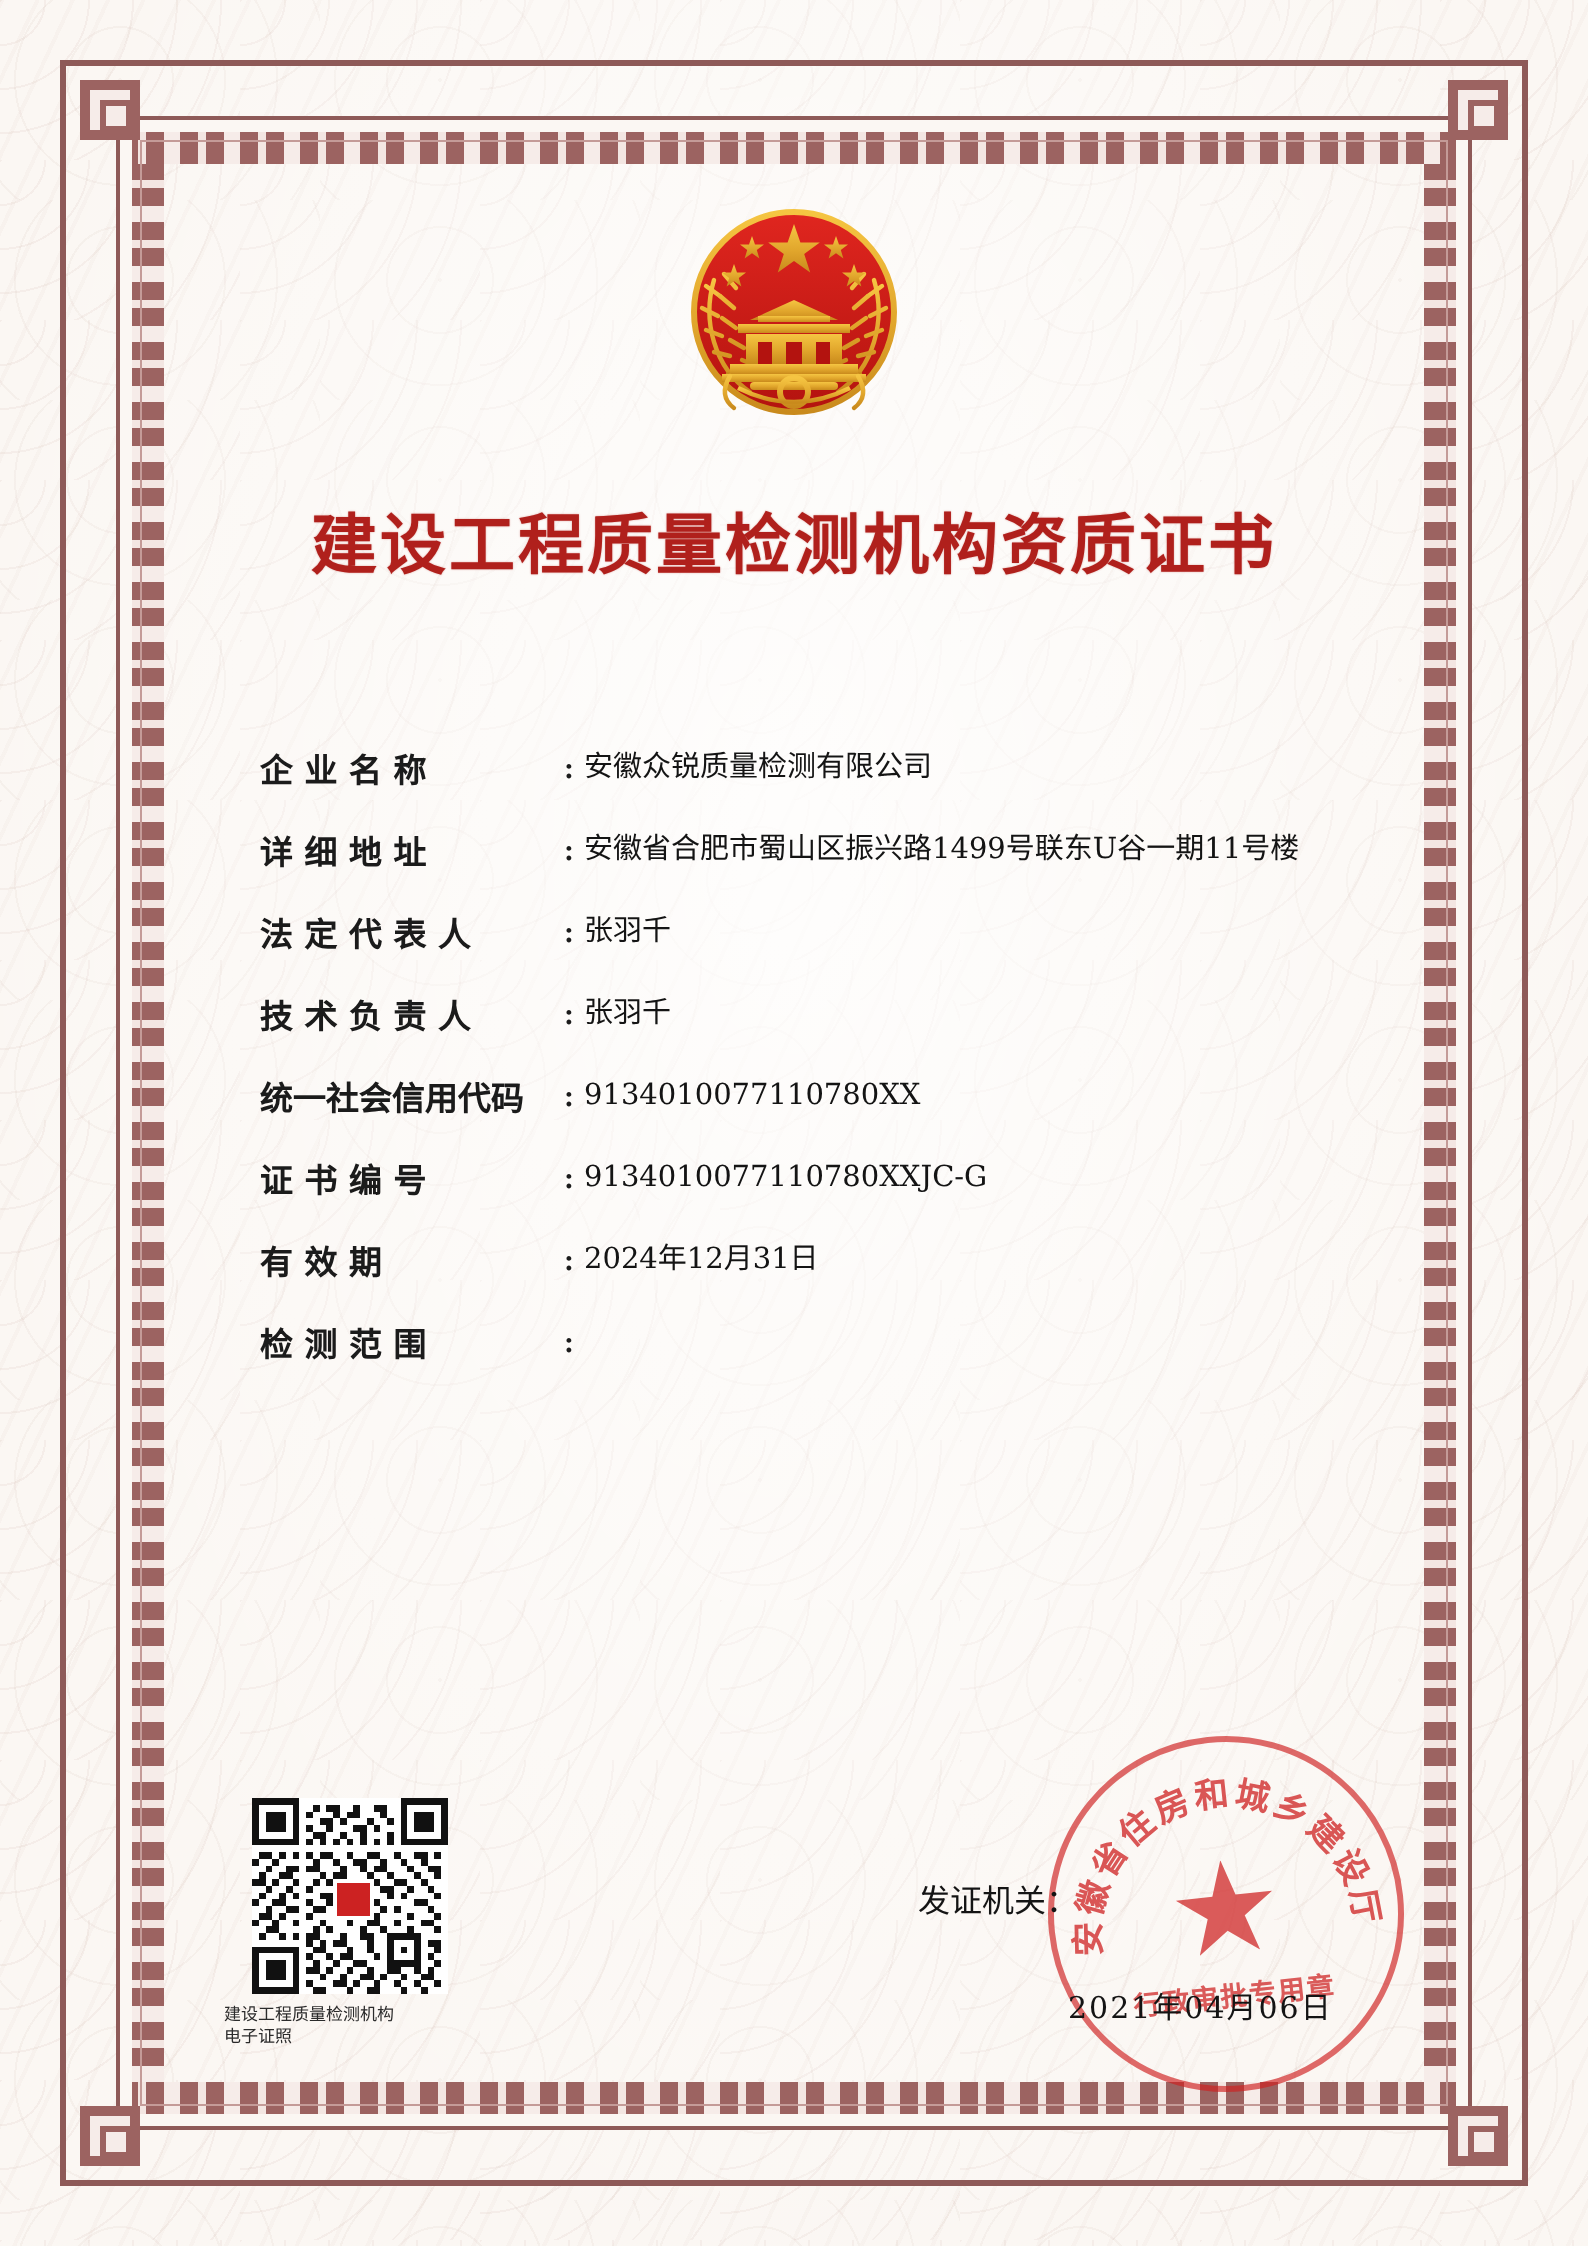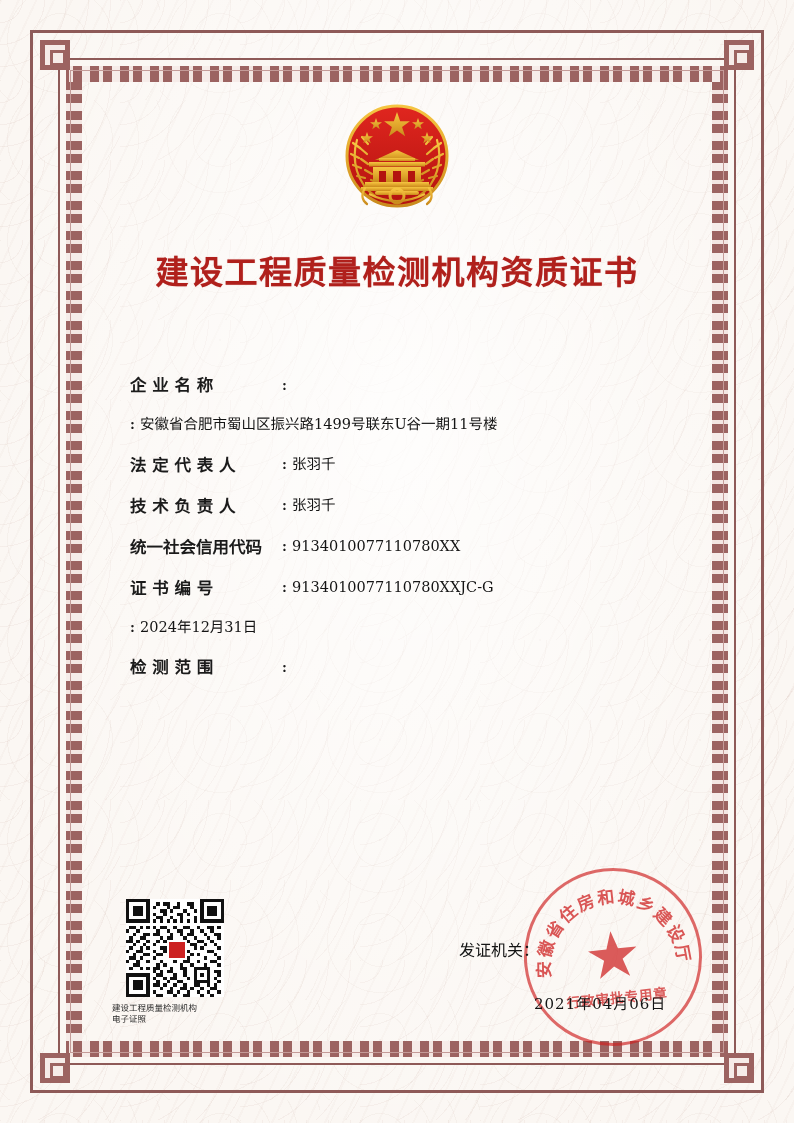--- a/index.html
+++ b/index.html
@@ -341,23 +341,25 @@
     </div>
   </div>
 
   <div class="doc-title">建设工程质量检测机构资质证书</div>
 
   <div class="fields">
 
     <div class="field-row">
       <div class="field-label spread">企 业 名 称</div>
       <div class="field-colon">:</div>
+      <div class="field-value">安徽众锐质量检测有限公司</div>
     </div>
 
     <div class="field-row">
+      <div class="field-label spread">详 细 地 址</div>
       <div class="field-colon">:</div>
       <div class="field-value">安徽省合肥市蜀山区振兴路1499号联东U谷一期11号楼</div>
     </div>
 
     <div class="field-row">
       <div class="field-label spread">法 定 代 表 人</div>
       <div class="field-colon">:</div>
       <div class="field-value">张羽千</div>
     </div>
 
@@ -373,20 +375,21 @@
       <div class="field-value">9134010077110780XX</div>
     </div>
 
     <div class="field-row">
       <div class="field-label spread">证 书 编 号</div>
       <div class="field-colon">:</div>
       <div class="field-value">9134010077110780XXJC-G</div>
     </div>
 
     <div class="field-row">
+      <div class="field-label spread">有 效 期</div>
       <div class="field-colon">:</div>
       <div class="field-value">2024年12月31日</div>
     </div>
 
     <div class="field-row scope">
       <div class="field-label spread">检 测 范 围</div>
       <div class="field-colon">:</div>
     </div>
 
   </div>

